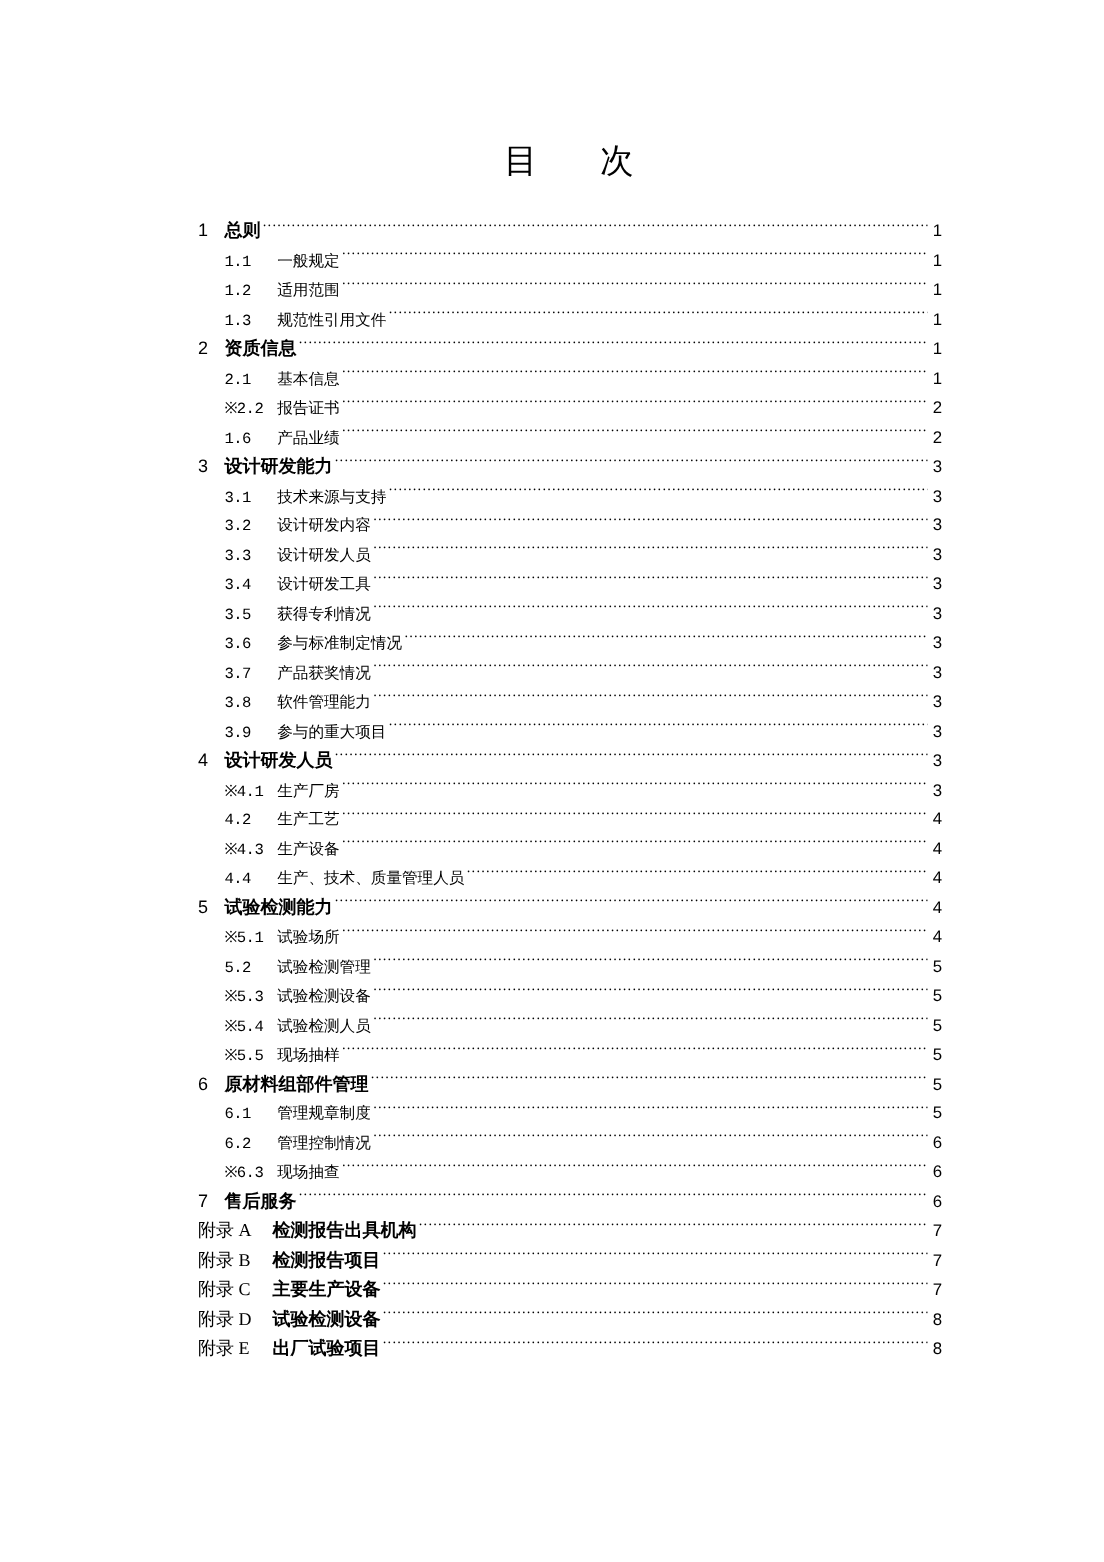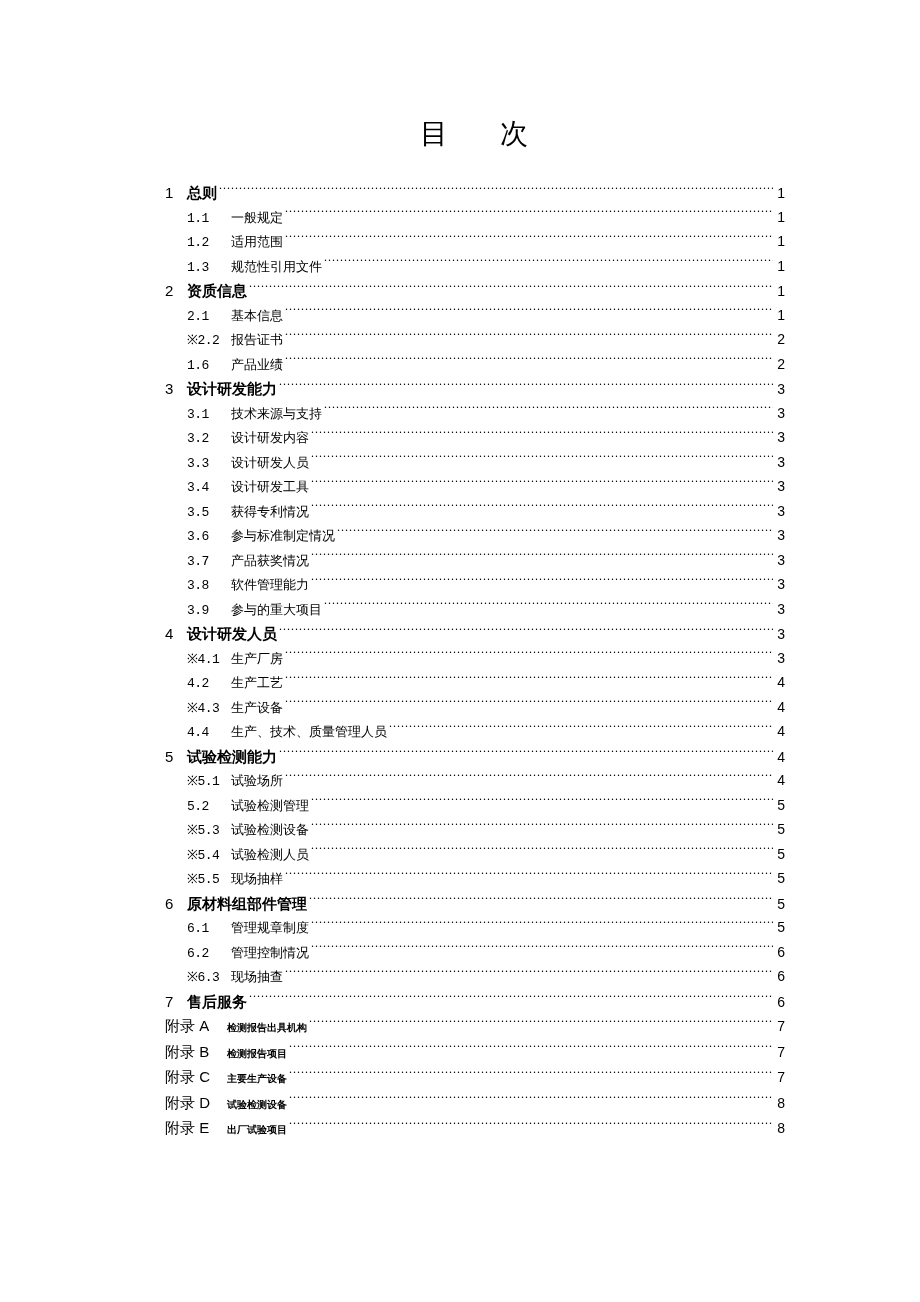--- a/index.html
+++ b/index.html
@@ -24,22 +24,22 @@
       align-items: baseline;
       font-size: 14px;
       line-height: 23.5px;
       white-space: nowrap;
     }
     .toc-line.level1 { font-size: 15px; }
     .toc-line.level1 .num { width: 22px; font-family: Arial, sans-serif; }
     .toc-line.level1 .label { font-weight: bold; font-family: Liberation Serif, serif; }
     .toc-line.level2 { padding-left: 22px; font-size: 13px; }
     .toc-line.level2 .num { min-width: 44px; font-family: "Courier New", monospace; letter-spacing: -0.5px; }
-    .toc-line.appendix .num { min-width: 62px; font-family: Liberation Sans, sans-serif; font-size: 15px; }
-    .toc-line.appendix .label { font-weight: bold; font-family: "SimHei", "黑体", sans-serif; font-size: 10px; }
+    .toc-line.appendix .num { min-width: 62px; font-family: Liberation Serif, serif; font-size: 15px; }
+    .toc-line.appendix .label { font-weight: bold; font-family: "SimHei", "黑体", sans-serif; font-size: 15px; }
     .leader {
       flex: 1;
       overflow: hidden;
       position: relative;
       height: 1em;
       margin: 0 2px;
     }
     .leader::before {
       content: "........................................................................................................................................................................................................";
       position: absolute;

